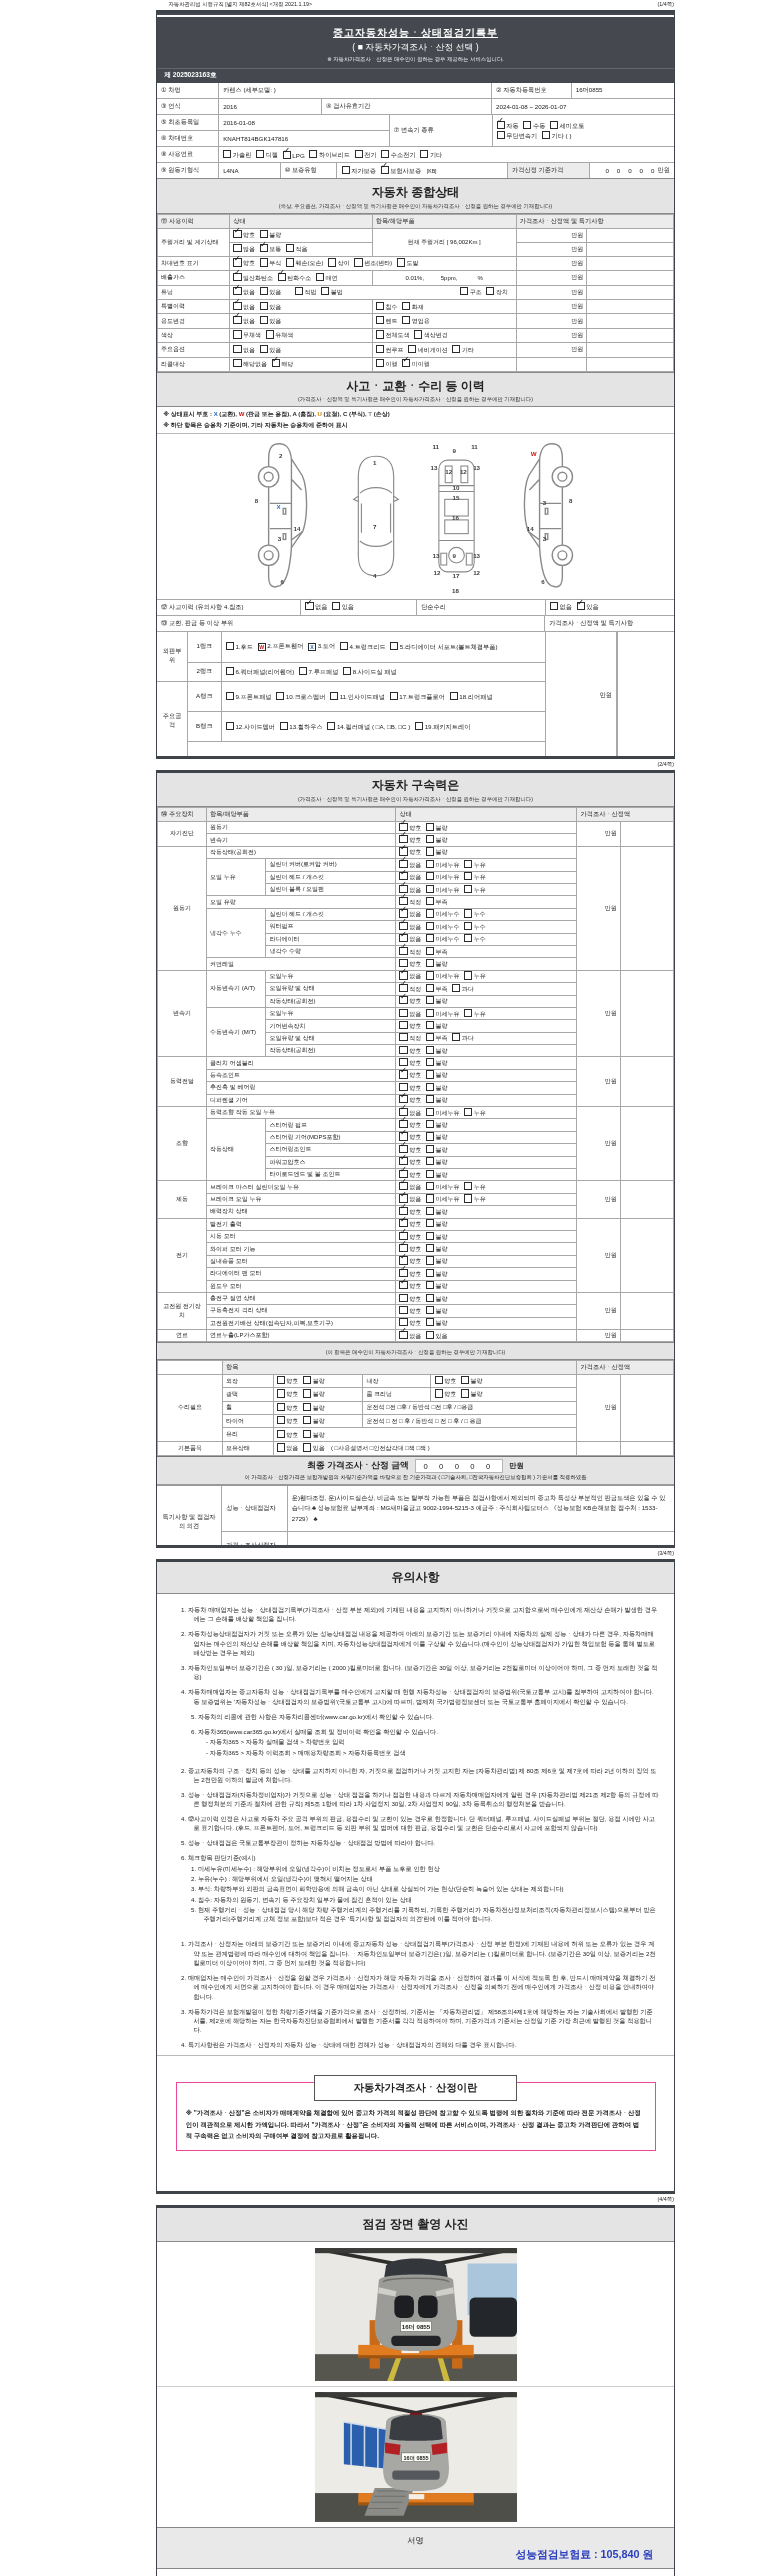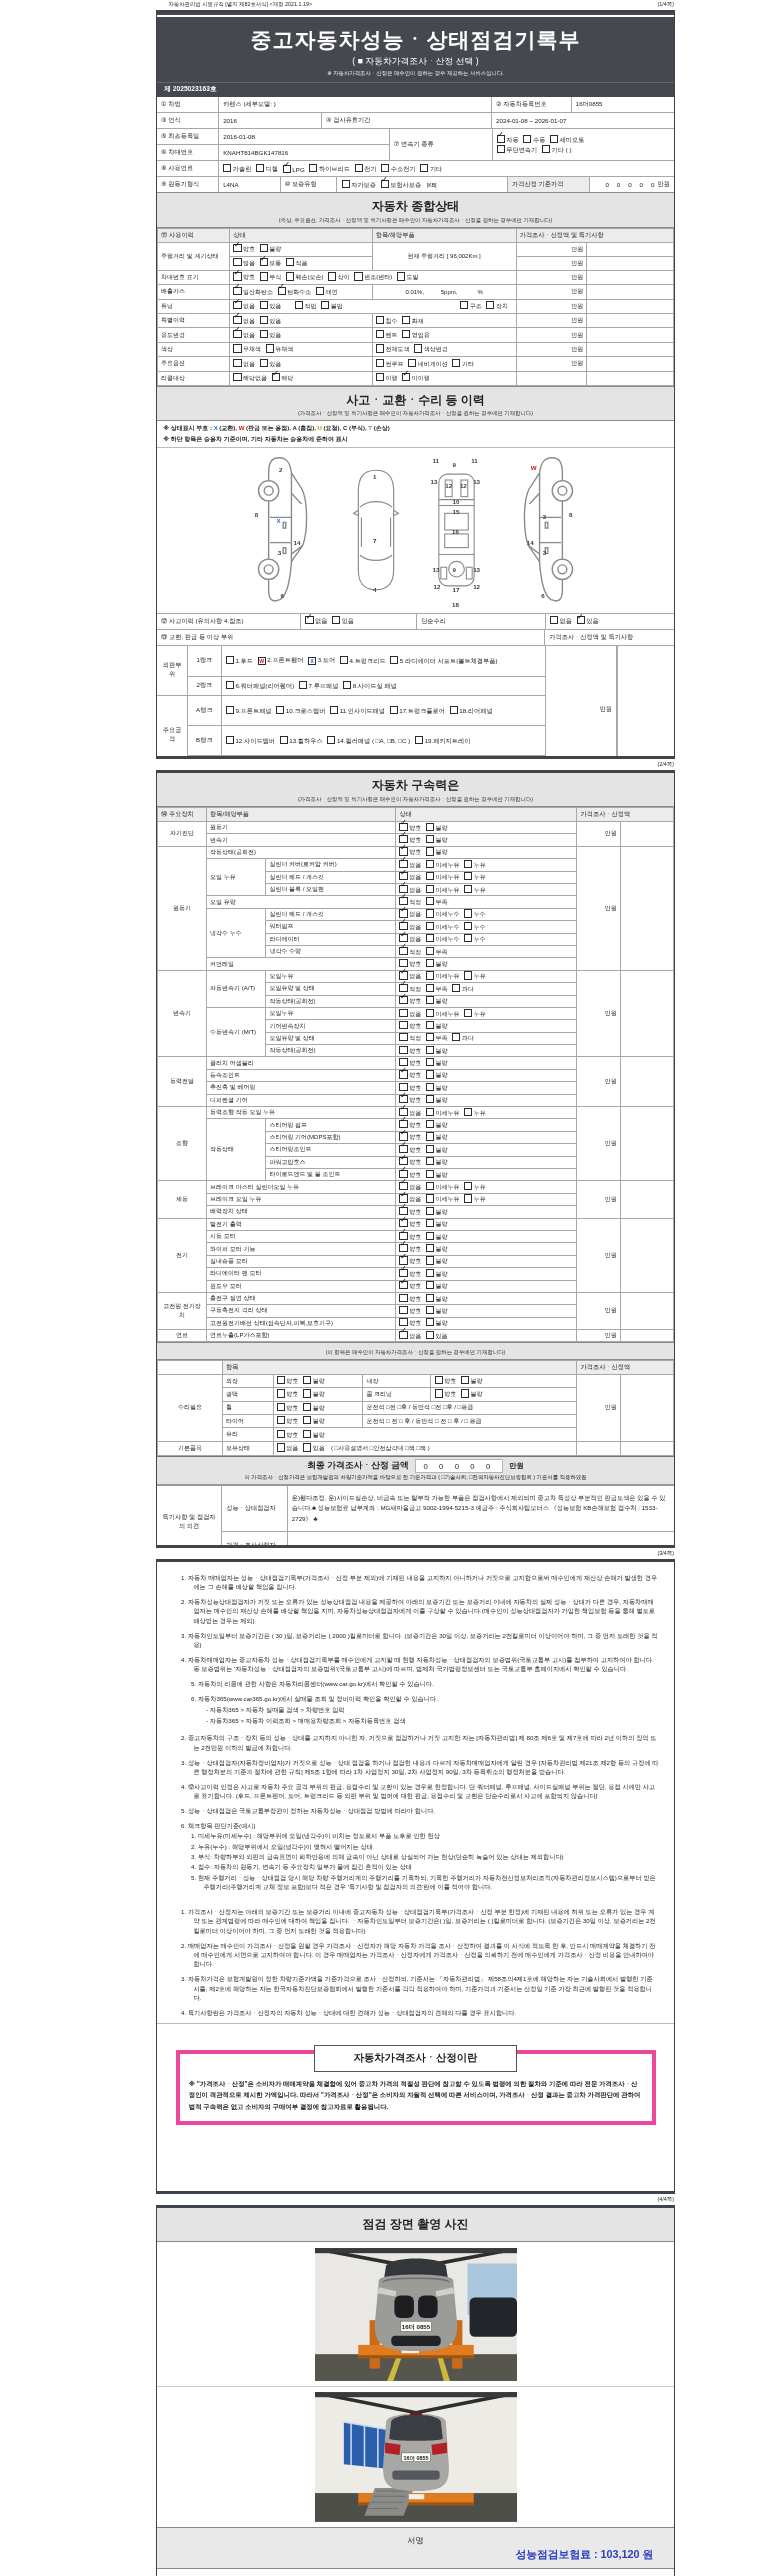--- a/index.html
+++ b/index.html
@@ -6,21 +6,21 @@
     font-family:"Liberation Sans","DejaVu Sans",sans-serif;}
   .canvas{width:773px;height:2576px;position:relative;overflow:hidden;background:#fff;}
   .col{margin-left:156px;width:519px;}
   .metaline{display:flex;justify-content:space-between;font-size:5.4px;padding:1px 1px 1.5px 12.4px;color:#222;}
   .pagemark{text-align:right;font-size:5.4px;padding:2.1px 1px;}
   .page{border-left:1px solid #3f434a;border-right:1px solid #3f434a;
         border-top:3.6px solid #3f434a;border-bottom:3.6px solid #3f434a;overflow:hidden;background:#fff;}
   
   .dhead{background:#45484e;color:#fff;position:relative;padding:8.2px 0 0 0;}
   .dhead .wline{position:absolute;top:2.1px;left:0;right:0;height:2.6px;background:#fff;}
-  .dhead h1{margin:5.2px 0 2.1px 0;text-align:center;font-size:21px;letter-spacing:1px;}
+  .dhead h1{margin:5.2px 0 2.1px 0;text-align:center;font-size:10px;letter-spacing:1px;text-decoration:underline;}
   .dhead .sub{ text-align:center;font-size:8.8px;margin:1px 0;}
   .dhead .note{text-align:center;font-size:5.4px;margin:2.1px 0 5.2px 0;color:#eee;}
   .dhead .docno{font-size:6.7px;font-weight:bold;padding:2.1px 0 3.1px 7.2px;border-top:0.5px solid #666;}
   
   .band{background:#e4e4e4;text-align:center;padding:3.6px 2.1px 3.1px 2.1px;border-bottom:0.5px solid #8a8a8a;border-top:0.5px solid #8a8a8a;}
   .band .t{font-size:12px;font-weight:bold;margin:1px 0;}
   .band .s{font-size:5.4px;margin-top:1.5px;color:#333;}
   
   .frow{display:flex;border-bottom:0.5px solid #a8a8a8;align-items:stretch;}
   .fc{border-right:0.5px solid #a8a8a8;padding:1.5px 4.1px;font-size:6.2px;display:flex;align-items:center;box-sizing:border-box;min-height:15px;}
@@ -45,21 +45,21 @@
   .diag{display:flex;justify-content:center;gap:30px;padding:5.2px 0 7.2px 0;background:#fff;}
   .dview{position:relative;}
   .dview svg{display:block;}
   .mark{position:absolute;font-size:6.2px;font-weight:bold;color:#3a3a3a;}
   
   .np{font-size:6.2px;line-height:1.5;margin:5.7px 15.5px 5.7px 24px;padding-left:12.4px;text-indent:-12.4px;}
   .np.ind{margin-left:34px;}
   .np.dash{margin:1.5px 15.5px 1.5px 49px;padding-left:0;text-indent:0;}
   .nh{font-size:7.2px;font-weight:bold;padding:5.7px 0 5.7px 20.6px;border-bottom:0.5px solid #bbb;border-top:0.5px solid #bbb;}
   
-  .ibox{border:4px solid #ec4899;margin:8.2px 18.5px 7.2px 18.5px;padding:7.2px 9.3px 8.2px 9.3px;}
+  .ibox{border:1px solid #ec4899;margin:8.2px 18.5px 7.2px 18.5px;padding:7.2px 9.3px 8.2px 9.3px;}
   .ibox .it{border:0.5px solid #555;width:201px;margin:-15.5px auto 6.2px auto;background:#fff;text-align:center;
             font-size:10.3px;font-weight:bold;padding:5.2px 0;}
   .ibox .ib{font-size:6.4px;line-height:1.8;font-weight:bold;}
   
   .photo{display:flex;justify-content:center;padding:5.2px 0;}
   .signband{background:#e9e9e9;border-top:0.5px solid #888;border-bottom:0.5px solid #888;padding:4.1px 0 5.2px 0;}
   .signband .sg{text-align:center;font-size:8.2px;margin:3.1px 0 2.1px 0;}
   .signband .pr{text-align:right;padding-right:20.6px;font-size:10.8px;font-weight:bold;color:#2b3fbf;}
   .confirm{text-align:center;font-size:6.7px;line-height:1.75;padding:6.2px 0 3.1px 0;}
   .zerobox{background:#fff;border:0.5px solid #b5b5b5;padding:1.5px 7.2px;letter-spacing:4.6px;font-size:7.7px;margin:0 4.1px;}
@@ -724,20 +724,23 @@
           <div class="fc" style="width:14.5%;min-height:27px;">가격ㆍ조사산정자</div>
           <div class="fc" style="width:85.5%;border-right:none;"></div>
         </div>
       </div>
     </div>
   </div>
 
   <div class="pagemark">(3/4쪽)</div>
 
   <div class="page" style="height:629px;">
+    <div class="band" style="border-top:none;padding:6.2px 0;">
+      <div class="t">유의사항</div>
+    </div>
     <div style="padding:5.2px 0 2.1px 0;">
       <div class="np">1.  자동차 매매업자는 성능ㆍ상태점검기록부(가격조사ㆍ산정 부분 제외)에 기재된 내용을 고지하지 아니하거나 거짓으로 고지함으로써 매수인에게 재산상 손해가 발생한 경우에는 그 손해를 배상할 책임을 집니다.</div>
       <div class="np">2.  자동차성능상태점검자가 거짓 또는 오류가 있는 성능상태점검 내용을 제공하여 아래의 보증기간 또는 보증거리 이내에 자동차의 실제 성능ㆍ상태가 다른 경우, 자동차매매업자는 매수인의 재산상 손해를 배상할 책임을 지며, 자동차성능상태점검자에게 이를 구상할 수 있습니다.(매수인이 성능상태점검자가 가입한 책임보험 등을 통해 별도로 배상받는 경우는 제외)</div>
       <div class="np">3.  자동차인도일부터 보증기간은 ( 30 )일, 보증거리는 ( 2000 )킬로미터로 합니다. (보증기간은 30일 이상, 보증거리는 2천킬로미터 이상이어야 하며, 그 중 먼저 도래한 것을 적용)</div>
       <div class="np">4.  자동차매매업자는 중고자동차 성능ㆍ상태점검기록부를 매수인에게 고지할 때 현행 자동차성능ㆍ상태점검자의 보증범위(국토교통부 고시)를 첨부하여 고지하여야 합니다. 동 보증범위는 '자동차성능ㆍ상태점검자의 보증범위'(국토교통부 고시)에 따르며, 법제처 국가법령정보센터 또는 국토교통부 홈페이지에서 확인할 수 있습니다.</div>
       <div class="np ind">5.  자동차의 리콜에 관한 사항은 자동차리콜센터(www.car.go.kr)에서 확인할 수 있습니다.</div>
       <div class="np ind" style="margin-bottom:1px;">6.  자동차365(www.car365.go.kr)에서 실매물 조회 및 정비이력 확인을 확인할 수 있습니다.</div>
       <div class="np dash">- 자동차365 &gt; 자동차 실매물 검색 &gt; 차량번호 입력</div>
       <div class="np dash">- 자동차365 &gt; 자동차 이력조회 &gt; 매매용차량조회 &gt; 자동차등록번호 검색</div>
       <div class="np" style="margin-top:8.2px;">2.  중고자동차의 구조ㆍ장치 등의 성능ㆍ상태를 고지하지 아니한 자, 거짓으로 점검하거나 거짓 고지한 자는 [자동차관리법] 제 80조 제6호 및 제7호에 따라 2년 이하의 징역 또는 2천만원 이하의 벌금에 처합니다.</div>
@@ -819,21 +822,21 @@
         <polygon points="136,98 166,102 164,122 136,118" fill="#b22026"></polygon>
         <polygon points="256,98 226,102 228,122 256,118" fill="#b22026"></polygon>
         <rect x="168" y="118" width="56" height="17" fill="#fbfbf8" stroke="#555"></rect>
         <text x="196" y="131" text-anchor="middle" font-size="10.5" font-weight="bold" fill="#1a1a1a">16더 0855</text>
         <rect x="150" y="152" width="92" height="18" rx="6" fill="#55585c"></rect>
       </svg>
     </div>
 
     <div class="signband">
       <div class="sg">서명</div>
-      <div class="pr">성능점검보험료 : 103,120 원</div>
+      <div class="pr">성능점검보험료 : 105,840 원</div>
     </div>
 
     <div class="confirm">
       
       
     </div>
   </div>
 
 </div>
 </div>

